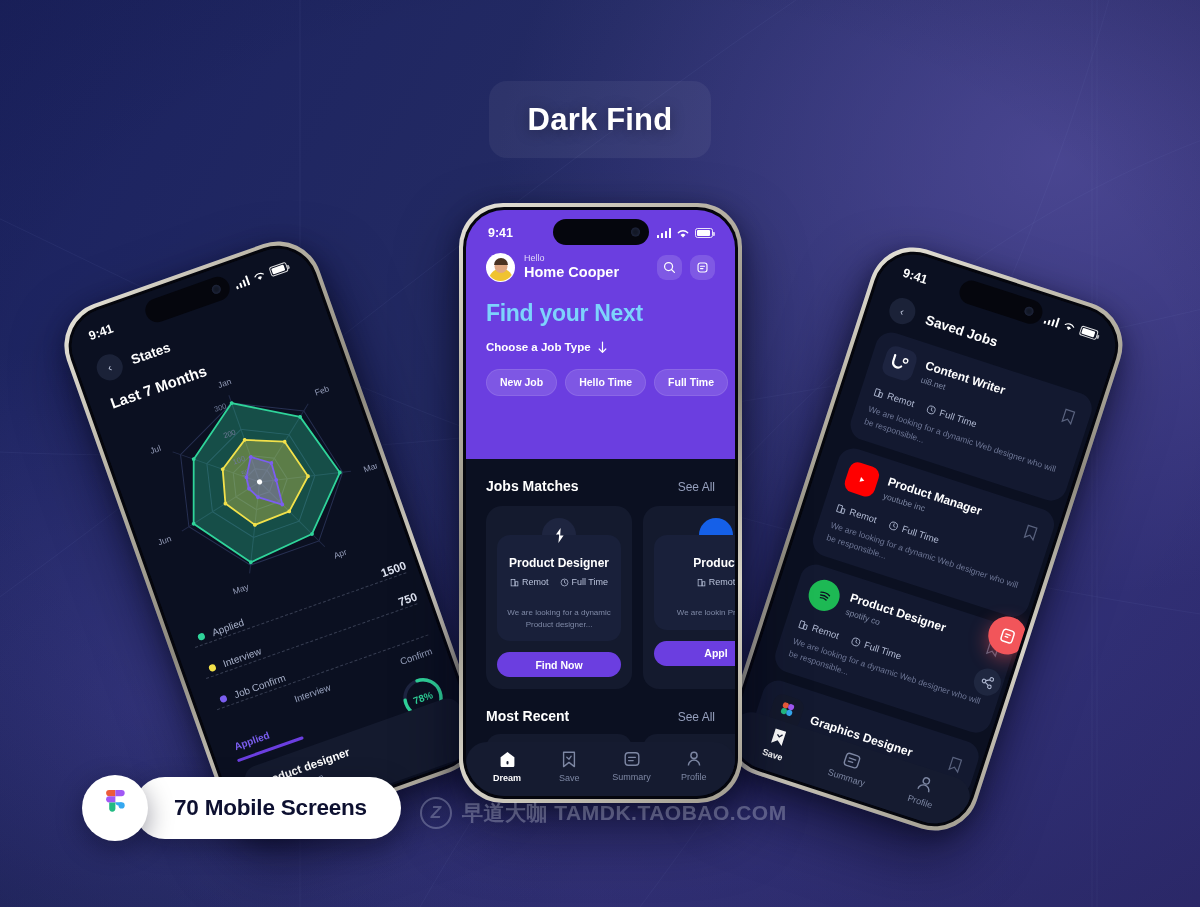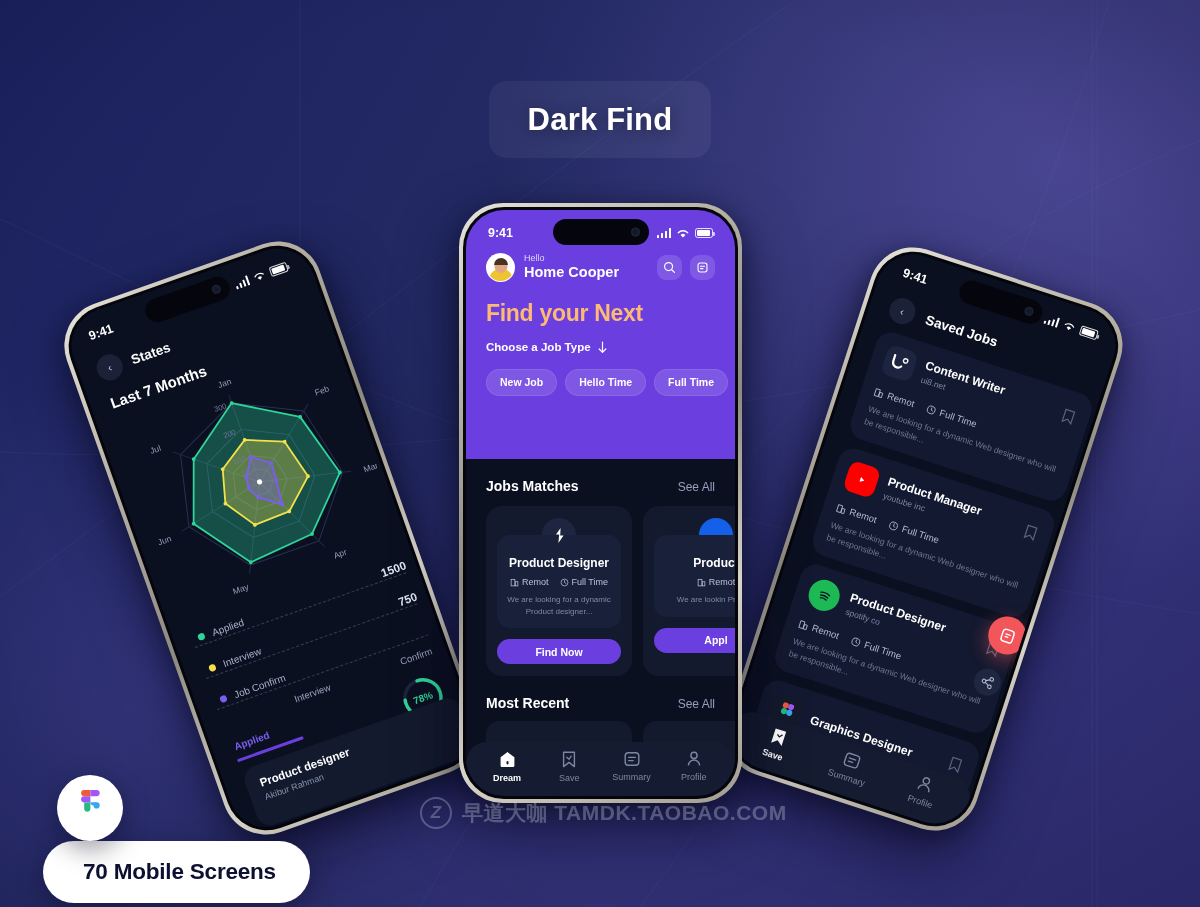--- a/index.html
+++ b/index.html
@@ -100,21 +100,21 @@
   .avatar .body{position:absolute;left:50%;bottom:0;transform:translateX(-50%);width:24px;height:12px;border-radius:11px 11px 0 0;background:#f0c330;}
   .greet{ line-height:1.1; }
   .greet .hi{ font-size:9px; color:rgba(255,255,255,.78); }
   .greet .nm{ font-size:14.5px; font-weight:bold; color:#fff; margin-top:2px; }
   .hdr-btns{ margin-left:auto; display:flex; gap:8px; }
   .hdr-btn{
     width:25px;height:25px;border-radius:9px;background:rgba(255,255,255,.14);
     display:flex;align-items:center;justify-content:center;
   }
   .hero-title{
-    margin-top:18px; font-size:23px; font-weight:bold; color:#fdba74;
+    margin-top:18px; font-size:23px; font-weight:bold; color:#7dd3fc;
     line-height:1.17; letter-spacing:-.3px;
   }
   .hero-sub{ margin-top:14px; font-size:11.5px; color:#fff; font-weight:bold; display:flex; align-items:center; gap:6px;}
   .chips{ margin-top:15px; display:flex; gap:8px; }
   .chip{
     height:27px; padding:0 13px; border-radius:14px;
     background:rgba(255,255,255,.13); border:1px solid rgba(255,255,255,.10);
     color:#fff; font-size:10.5px; font-weight:bold;
     display:flex; align-items:center; white-space:nowrap; flex:none;
   }
@@ -128,21 +128,21 @@
     padding:12px 11px 12px; position:relative;
   }
   .jlogo{
     width:34px;height:34px;border-radius:50%;background:#1e2540;margin:0 auto;
     display:flex;align-items:center;justify-content:center;
   }
   .jinner{ background:#19203a; border-radius:13px; margin-top:-17px; padding:21px 8px 11px; }
   .jtitle{ font-size:12px; font-weight:bold; color:#fff; text-align:center; }
   .jmeta{ display:flex; justify-content:center; gap:11px; margin-top:7px; color:#b9c2da; font-size:9px; }
   .jmeta span{ display:flex; align-items:center; gap:3px; }
-  .jdesc{ margin-top:7px; font-size:8px; color:#7f89a6; text-align:center; line-height:1.45; }
+  .jdesc{ margin-top:20px; font-size:8px; color:#7f89a6; text-align:center; line-height:1.45; }
   .applybtn{
     margin-top:11px;height:25px;border-radius:13px;background:#6b3ee0;
     display:flex;align-items:center;justify-content:center;
     color:#fff;font-size:10.5px;font-weight:bold;
   }
   .recent-cards{ display:flex; gap:11px; padding:10px 0 0 20px; }
   .rcard{ width:146px;height:40px;flex:none;background:#141a2e;border-radius:14px; }
   .tabbar{
     position:absolute;left:0;right:0;bottom:0;height:54px;
     background:#151b30;border-radius:24px 24px 38px 38px;
@@ -208,21 +208,21 @@
   .sjdesc{ margin-top:7px;font-size:8.5px;color:#6d7695;line-height:1.5; }
   .fab{
     position:absolute; border-radius:50%; display:flex;align-items:center;justify-content:center;
   }
   .rtab{
     position:absolute;left:0;right:0;bottom:0;height:52px;background:#151b30;
     border-radius:22px 22px 36px 36px;display:flex;align-items:center;justify-content:space-around;padding:0 8px 6px;
   }
 
   
-  #badge{ position:absolute; left:57px; top:775px; z-index:60; display:flex; align-items:flex-start;flex-direction:column; }
+  #badge{ position:absolute; left:82px; top:775px; z-index:60; display:flex; align-items:center; }
   #badge .fig{
     width:66px;height:66px;border-radius:50%;background:#fff;
     display:flex;align-items:center;justify-content:center;
     box-shadow:0 8px 26px rgba(5,6,25,.4); position:relative; z-index:2;
   }
   #badge .pill{
     margin-left:-14px; height:62px; padding:0 34px 0 40px; border-radius:31px; background:#fff;
     display:flex;align-items:center; box-shadow:0 8px 26px rgba(5,6,25,.38);
   }
   #badge .pill .t{ font-size:22.5px;font-weight:bold;color:#0d1030;letter-spacing:-.2px; }

